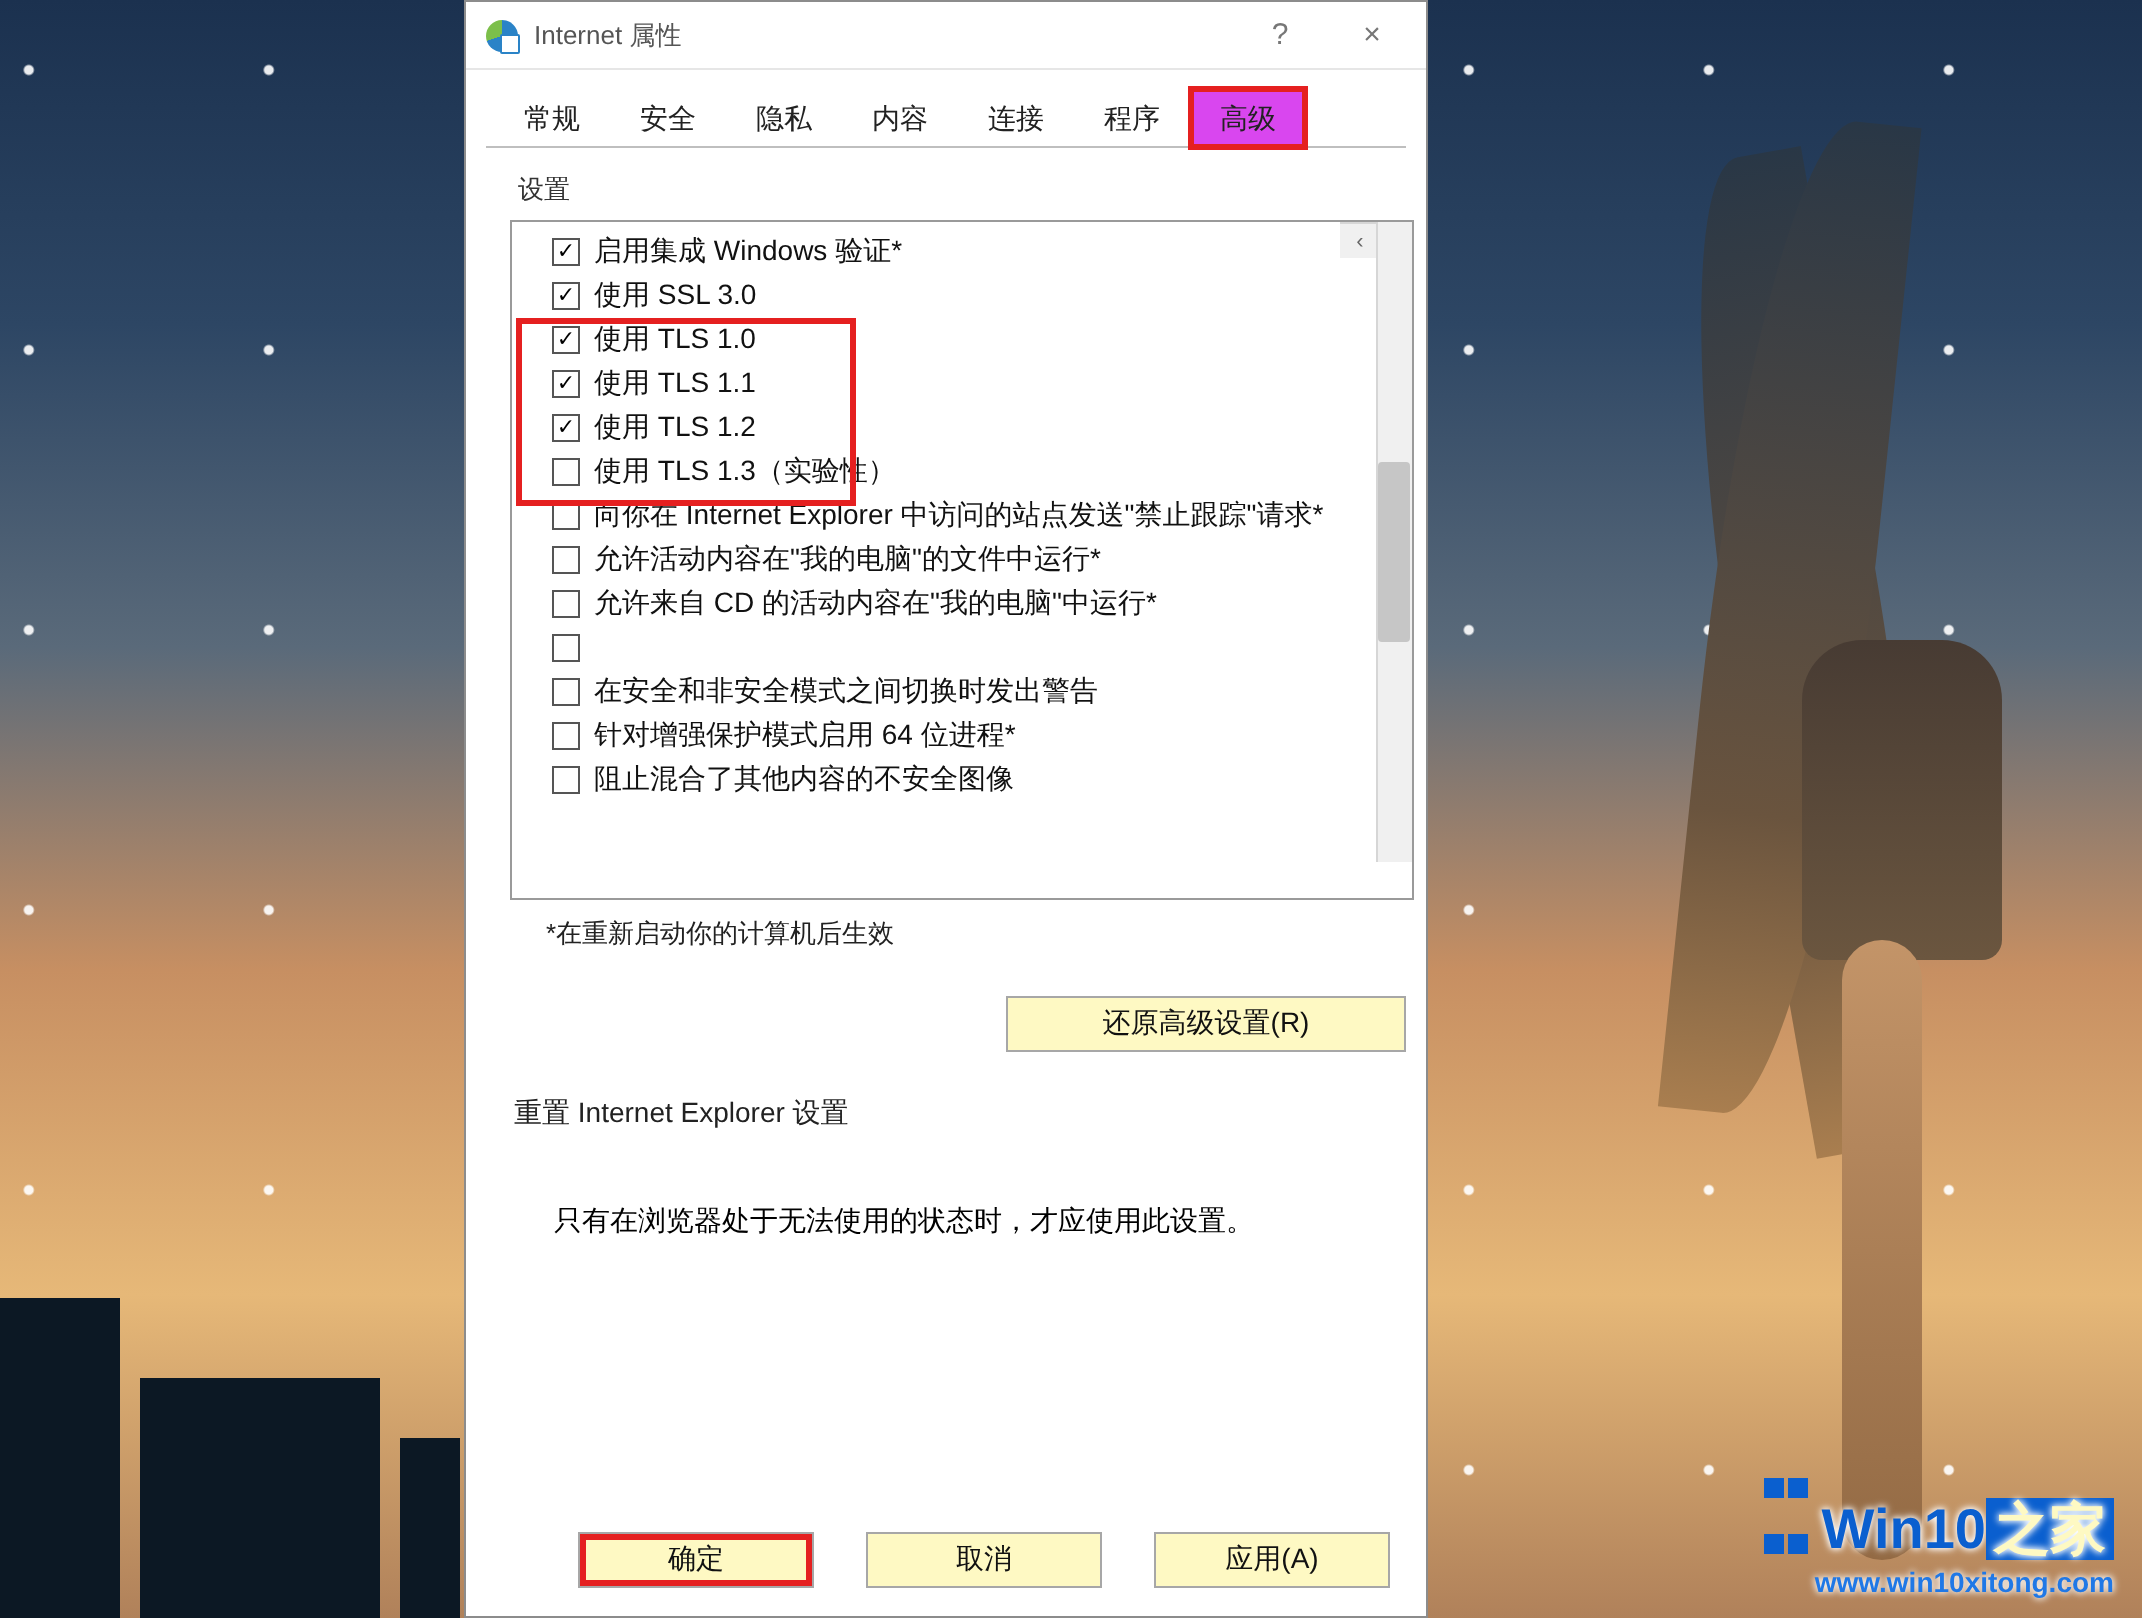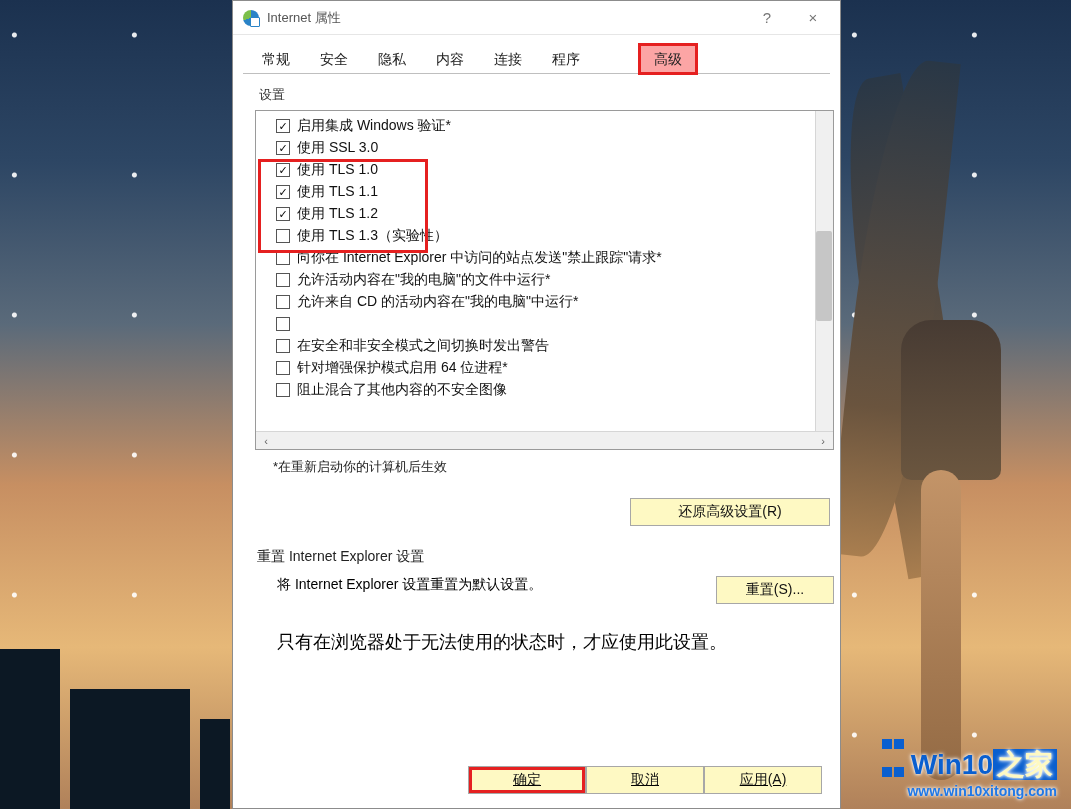--- a/index.html
+++ b/index.html
@@ -40,21 +40,21 @@
   }
   .watermark .big { font-size:28px; line-height:1; }
   .watermark .big .tag { background:#0a5fcf; color:#fef9c3; padding:0 4px;}
   .watermark .url { font-size:14px; font-weight:700; color:#2078e6; }
   .win-flag { display:inline-block; vertical-align:-4px; margin-right:6px;}
   .win-flag span{ display:inline-block; width:10px;height:10px;background:#0a5fcf;margin:1px;}
 
   
   .dialog {
     position:absolute; left:232px; top:0;
-    width:609px; height:809px;
+    width:482px; height:809px;
     background:#ffffff;
     border:1px solid #8c8c8c;
     display:flex; flex-direction:column;
   }
   .titlebar {
     height:34px; display:flex; align-items:center;
     padding:0 4px 0 10px;
     color:#555; font-size:13px;
     border-bottom:1px solid #e6e6e6;
   }
@@ -73,34 +73,34 @@
     display:flex; align-items:flex-end;
     margin:8px 10px 0 10px; padding-left:4px;
     border-bottom:1px solid #bfbfbf;
   }
   .tab {
     padding:6px 14px 5px; font-size:14px; color:#222;
     border:1px solid transparent; border-bottom:none;
     position:relative; top:1px; cursor:default;
   }
   .tab.active {
-    border-color:#bfbfbf; background:#fca5a5;margin-left:44px;
+    border-color:#bfbfbf; background:#d946ef;
   }
   .hl-red { outline:3px solid #e52020; outline-offset:-2px; }
   .hl-red-inset { box-shadow: inset 0 0 0 3px #e52020; }
 
   .tabpage {
     flex:1; padding:8px 6px 0 22px;
     display:flex; flex-direction:column;
   }
   .group-label { font-size:13px; color:#333; margin:4px 0 6px 4px; }
 
   .settings-box {
     border:1px solid #9a9a9a; height:340px; position:relative;
-    display:flex; flex-direction:column;
+    display:flex; 
   }
   .settings-scroll {
     flex:1; overflow:hidden; padding:4px 6px 4px 20px;
     position:relative;
   }
   .row { display:flex; align-items:center; height:22px; font-size:14px; color:#111; white-space:nowrap;}
   .cb {
     width:14px; height:14px; border:1px solid #555; margin-right:7px;
     display:inline-flex; align-items:center; justify-content:center;
     font-size:11px; line-height:1; color:#000; background:#fff;
@@ -127,26 +127,25 @@
     min-width:118px; height:28px; padding:0 20px;
     background:#fef9c3; border:1px solid #a7a7a7;
     font-size:14px; color:#111; display:inline-flex; align-items:center; justify-content:center;
     cursor:default;
   }
   .btn.wide { min-width:200px; }
 
   .section-label { font-size:14px; color:#222; margin:22px 0 10px 2px; }
   .reset-row { display:flex; align-items:flex-start; justify-content:space-between; padding-left:22px;}
   .reset-text { font-size:14px; }
-  .warn-text { font-size:18px; margin:26px 0 4px 22px; }
+  .warn-text { font-size:14px; margin:26px 0 4px 22px; }
 
   .button-bar {
-    display:flex; justify-content:flex-end; gap:0;
+    display:flex; justify-content:flex-end; gap:26px;
     padding:10px 18px 14px 0;
-    text-decoration:underline;
   }
 </style>
 </head>
 <body>
 
 <div class="desktop">
   <div class="bldg b1"></div>
   <div class="bldg b2"></div>
   <div class="bldg b3"></div>
   <div class="figure">
@@ -251,24 +250,20 @@
         </div>
       </div>
 
       <div class="note">*在重新启动你的计算机后生效</div>
 
       <div class="restore-row">
         <div class="btn wide">还原高级设置(R)</div>
       </div>
 
       <div class="section-label">重置 Internet Explorer 设置</div>
-      <div class="reset-row">
-        <div class="reset-text">将 Internet Explorer 设置重置为默认设置。</div>
-        <div class="btn">重置(S)...</div>
-      </div>
       <div class="warn-text">只有在浏览器处于无法使用的状态时，才应使用此设置。</div>
 
       <div style="flex:1"></div>
     </div>
 
     <div class="button-bar">
       <div class="btn hl-red-inset">确定</div>
       <div class="btn">取消</div>
       <div class="btn">应用(A)</div>
     </div>

